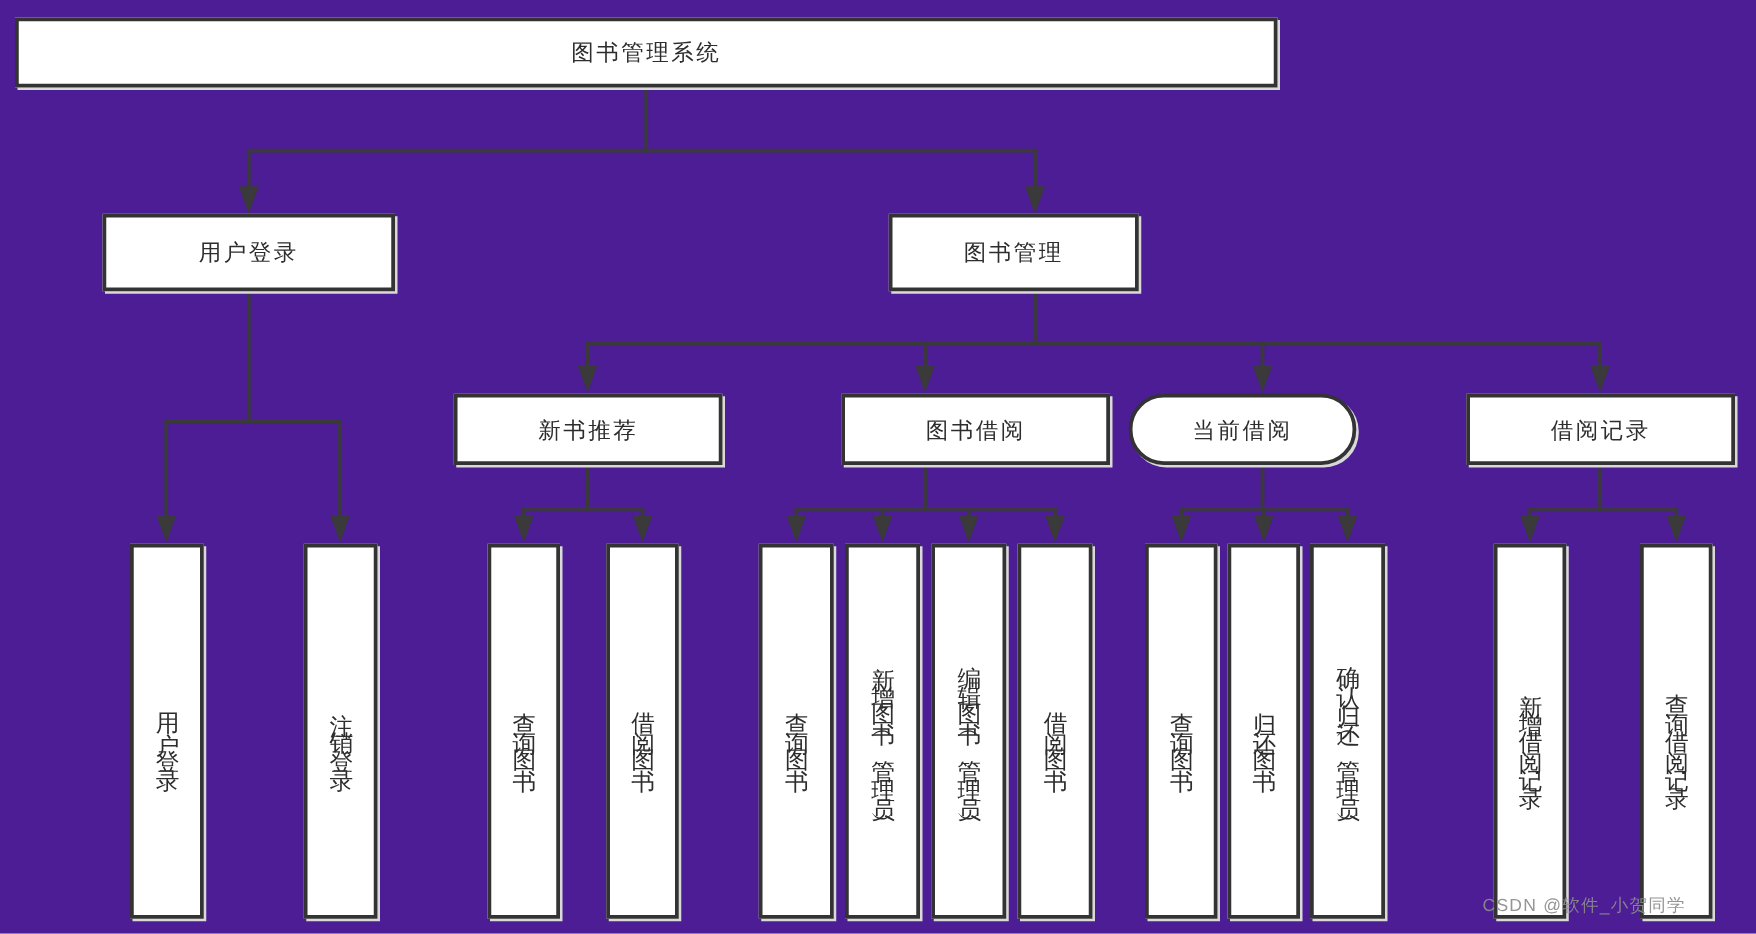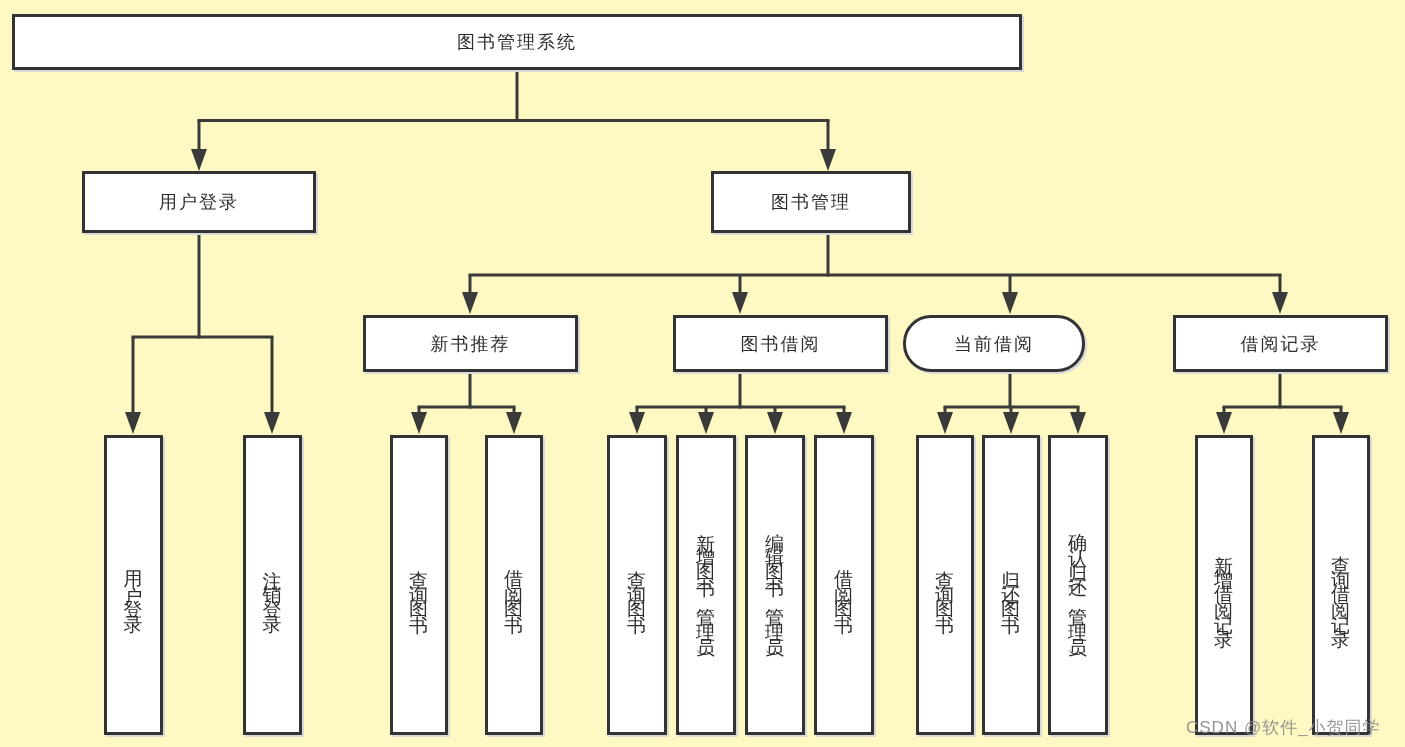--- a/index.html
+++ b/index.html
@@ -1,19 +1,19 @@
 <!DOCTYPE html>
 <html><head>
 <meta charset="utf-8">
 <style>
   html,body{margin:0;padding:0;background:#ffffff;}
   #canvas{
     position:relative;
     width:1405px;height:747px;
-    background:#fef9c3;
+    background:#4c1d95;
     font-family:"Liberation Sans","DejaVu Sans",sans-serif;
     color:#2d2d2d;
     overflow:hidden;
   }
   .node{
     position:absolute;
     box-sizing:border-box;
     background:#ffffff;
     border:3px solid #333333;
     display:flex;
@@ -47,21 +47,21 @@
     color:#2d2d2d;
     line-height:1;
     white-space:nowrap;
   }
   svg.wires{position:absolute;left:0;top:0;}
   svg.wires path{stroke:#3a3a3a;stroke-width:3;fill:none;}
   svg.wires polygon{fill:#3a3a3a;stroke:none;}
   .watermark{
     position:absolute;
     left:1186px;top:716px;
-    font-size:17px;
+    font-size:14px;
     color:rgba(140,140,140,0.92);
     letter-spacing:1px;
     white-space:nowrap;
     z-index:5;
   }
 </style>
 </head>
 <body>
 
 <div id="canvas">

